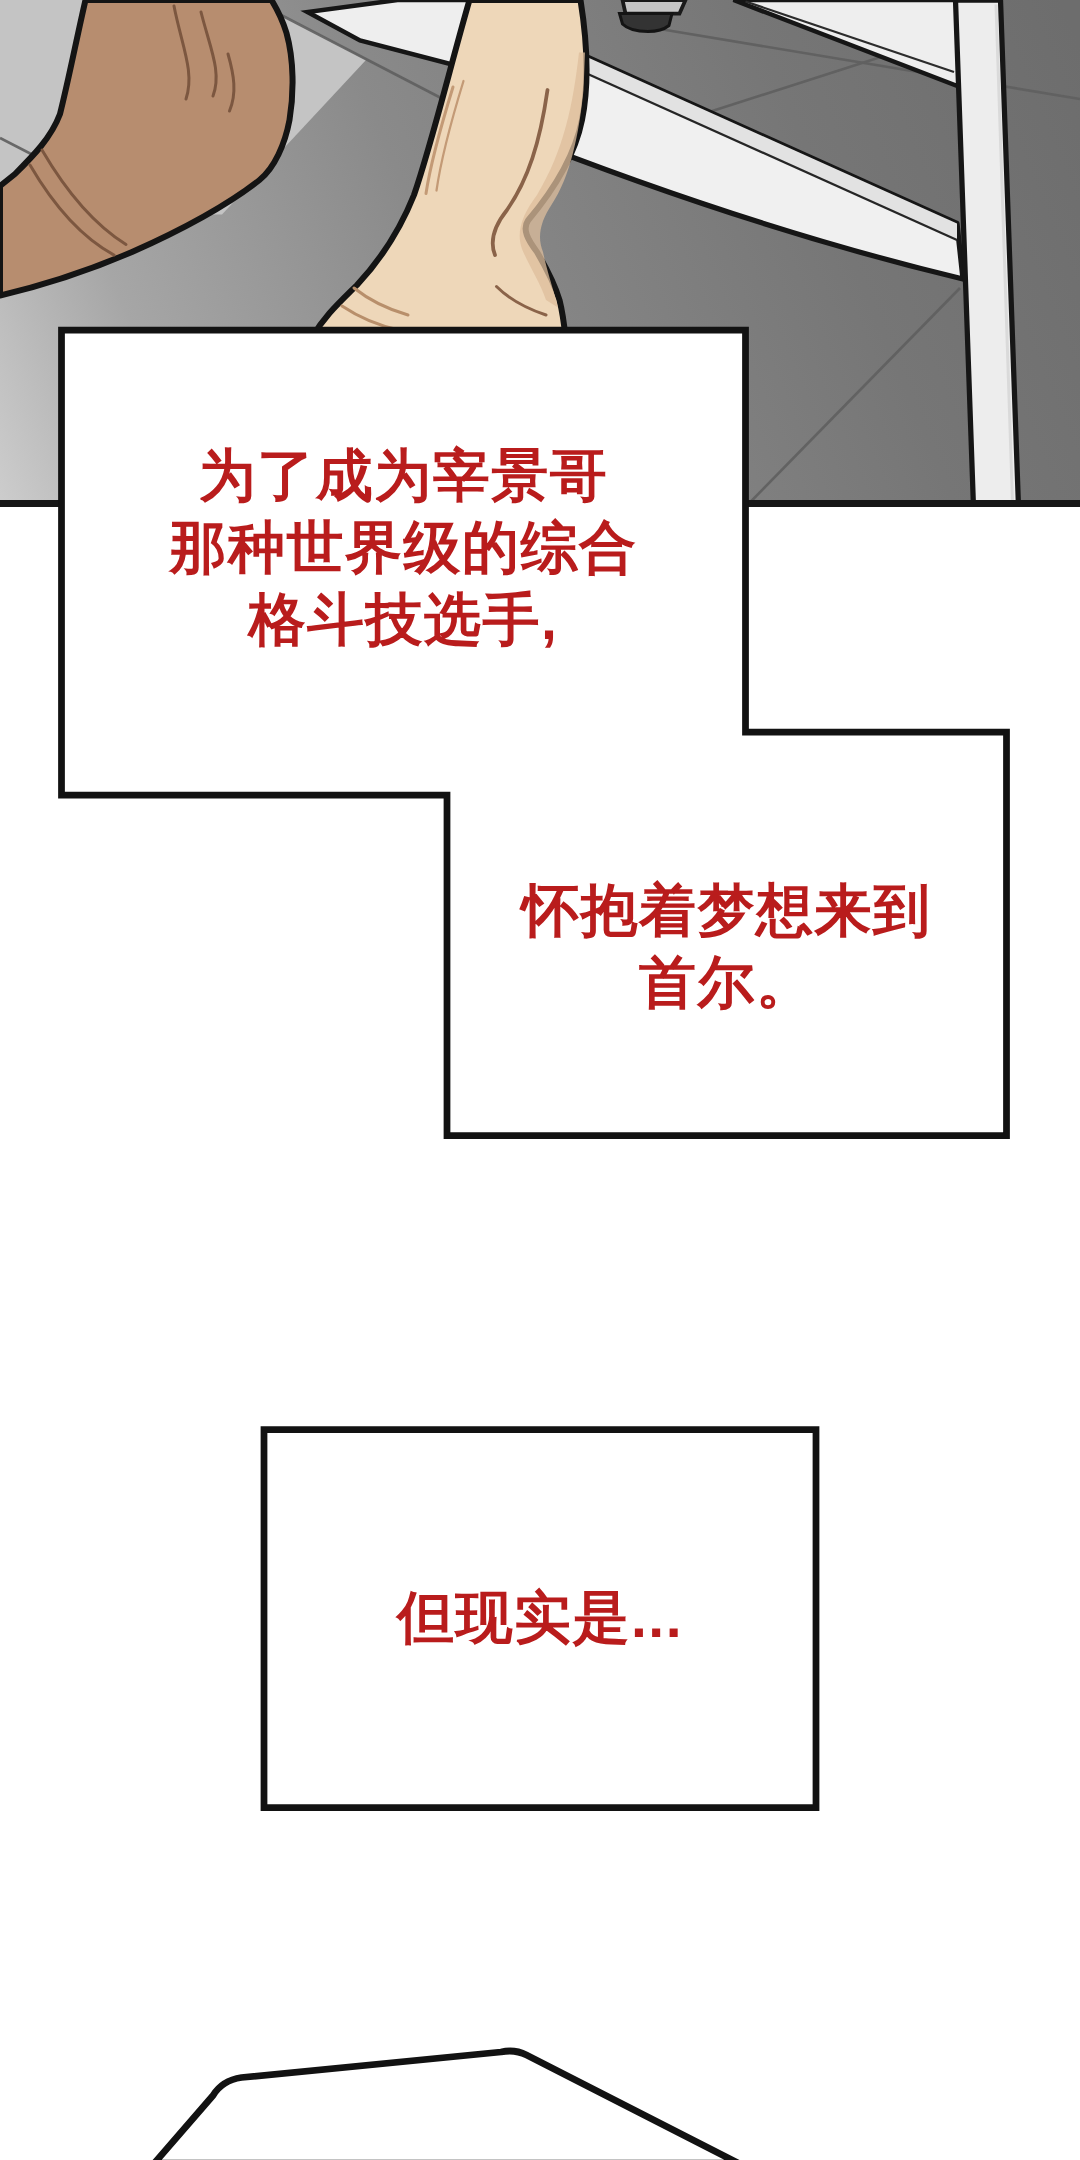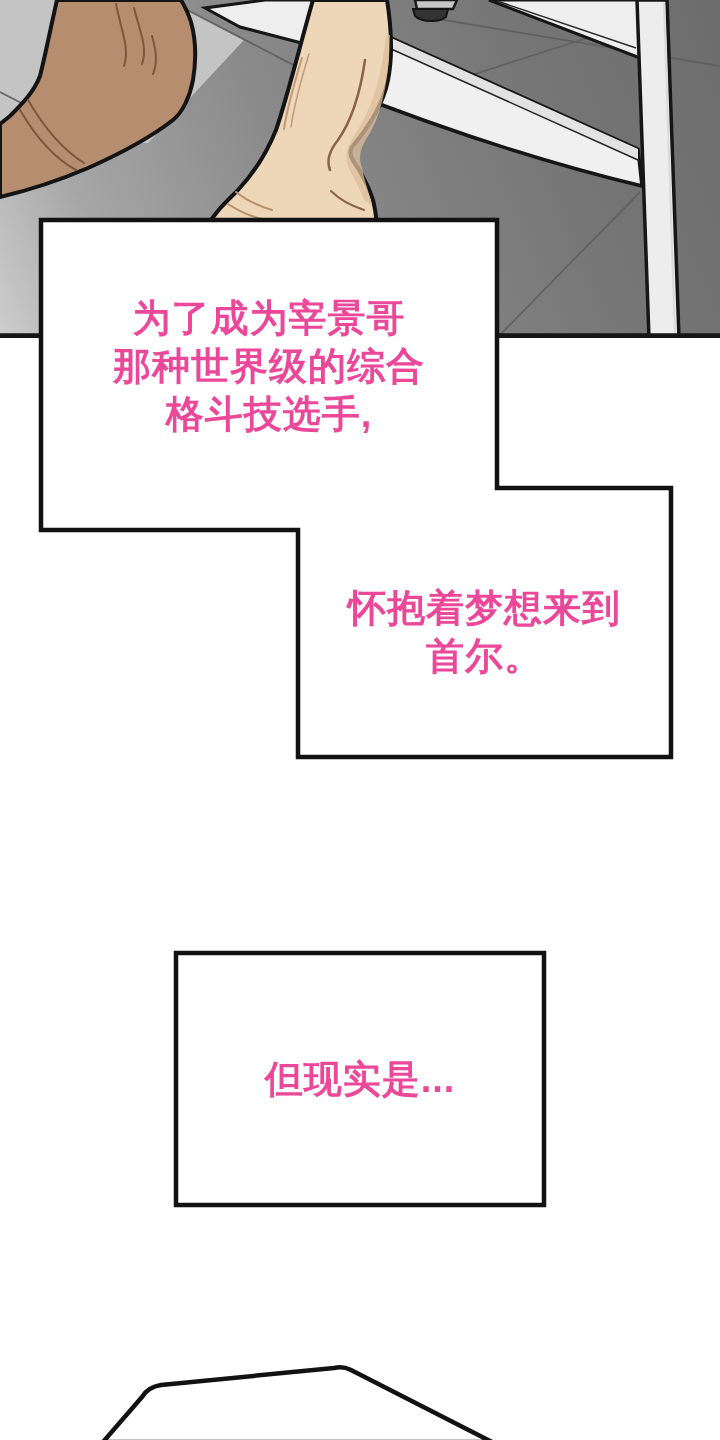--- a/index.html
+++ b/index.html
@@ -9,21 +9,21 @@
     overflow:hidden;
     background:#ffffff;
     font-family:"Liberation Sans", sans-serif;
   }
   .art{position:absolute;left:0;top:0;width:720px;height:1440px;display:block;}
   .cap{
     position:absolute;
     display:flex;align-items:center;justify-content:center;
     text-align:center;
     font-weight:bold;
-    color:#ec4899;
+    color:#b91c1c;
     font-size:38px;
     line-height:48px;
     letter-spacing:1px;
     white-space:pre-line;
     font-family:"Liberation Sans", sans-serif;
   }
   .cap1{left:41px;top:222px;width:456px;height:288px;}
   .cap2{left:298px;top:489px;width:373px;height:268px;padding-top:18px;box-sizing:border-box;}
   .cap3{left:176px;top:953px;width:368px;height:252px;}
 </style>

